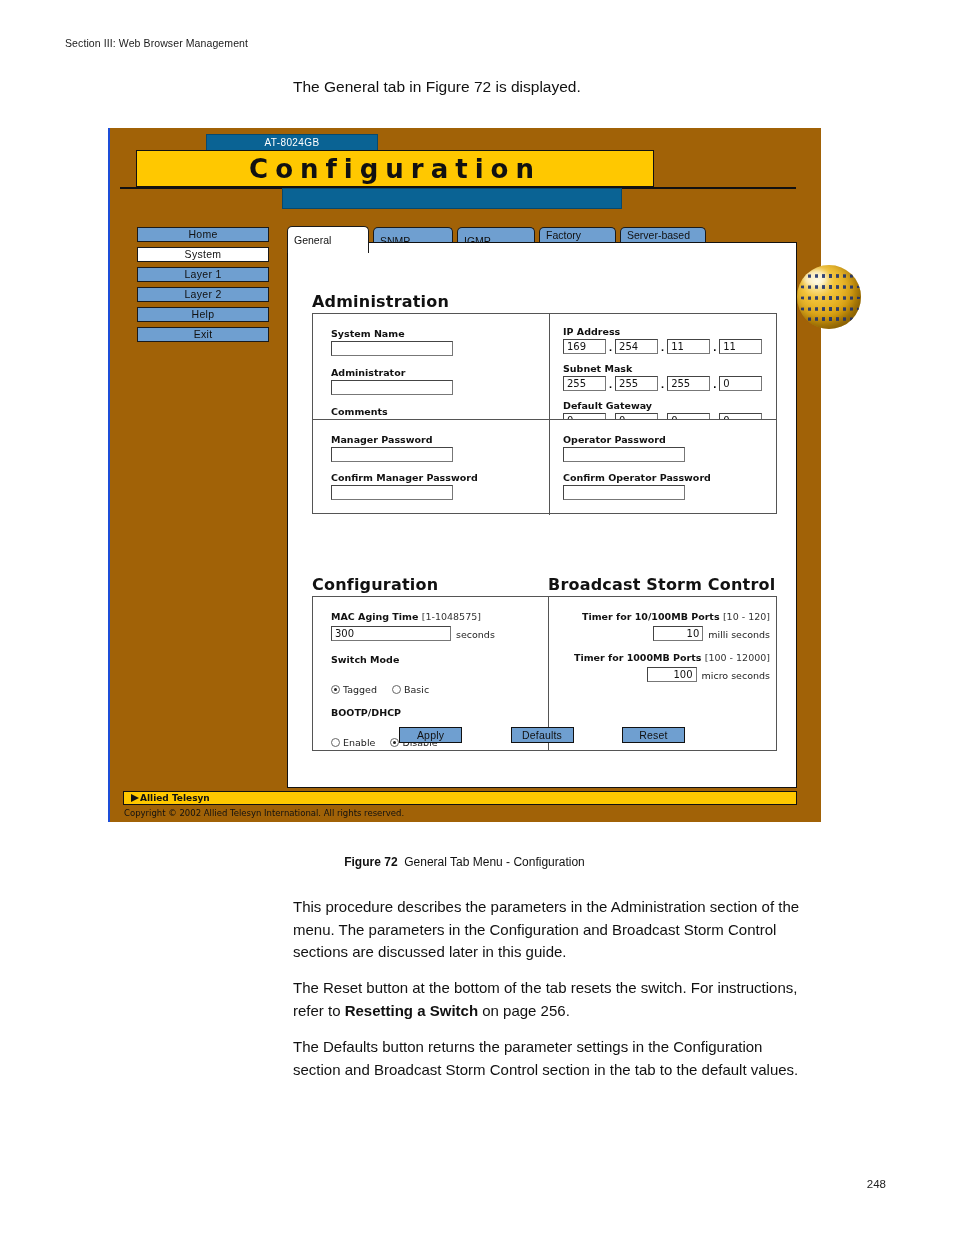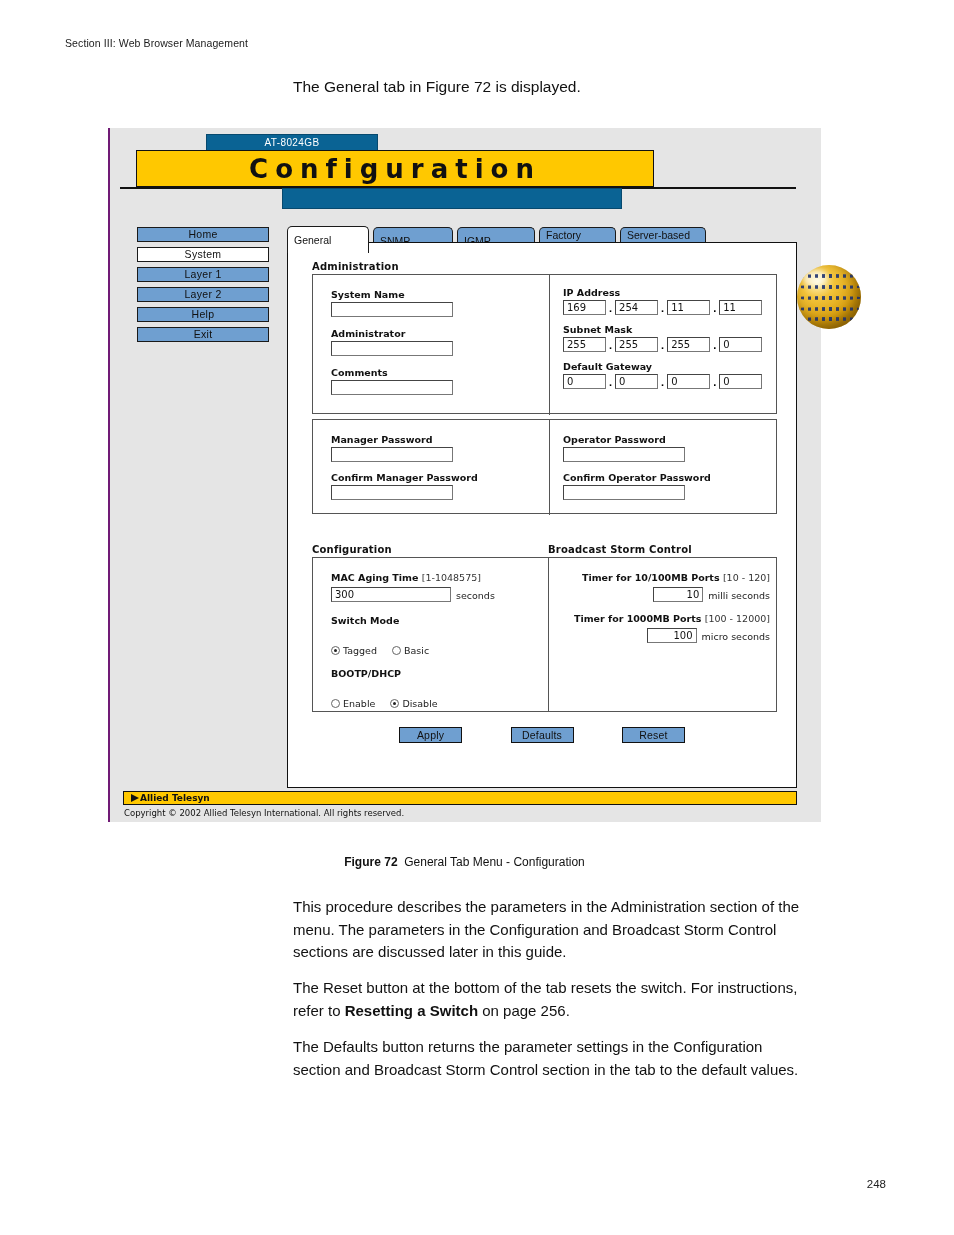--- a/index.html
+++ b/index.html
@@ -34,22 +34,22 @@
     right: 68px; bottom: 45px;
     font-size: 11.5px;
     color: #222;
   }
 
   
   .figure-frame {
     position: absolute;
     left: 108px; top: 128px;
     width: 713px; height: 694px;
-    background: #e5e5e5;
-    border-left: 2px solid #701a75;
+    background: #a16207;
+    border-left: 2px solid #1d4ed8;
   }
 
   
   .app-header { position:absolute; left:0; top:0; width:100%; height:72px; }
   .model-tab {
     position:absolute; left:96px; top:6px;
     width:172px; height:17px;
     background:#0a6394;
     border:1px solid #07496e;
     color:#ffffff;
@@ -153,24 +153,25 @@
   .tab.active { background:#ffffff; height:27px; position:relative; z-index:3; }
   .tab.w1 { width:82px; }
   .tab.w2 { width:80px;text-decoration:underline; }
   .tab.w3 { width:78px; }
   .tab.w4 { width:77px; }
   .tab.w5 { width:86px; margin-right:0; }
 
   
   .group { position:absolute; }
   .group-title {
-    font-size:10px; font-weight:bold; color:#111;
+    font-size:16px; font-weight:bold; color:#111;
     font-family:"DejaVu Sans", sans-serif;
     letter-spacing:.2px;
     margin-bottom:2px;
+    margin-top:31px;
   }
   .group-box { border:1px solid #555; background:#fff; position:relative; }
 
   .fld-label {
     font-size:9.5px; font-weight:bold; color:#111;
     font-family:"DejaVu Sans", sans-serif;
     letter-spacing:0px;
     margin-bottom:2px;
     white-space:nowrap;
   }

